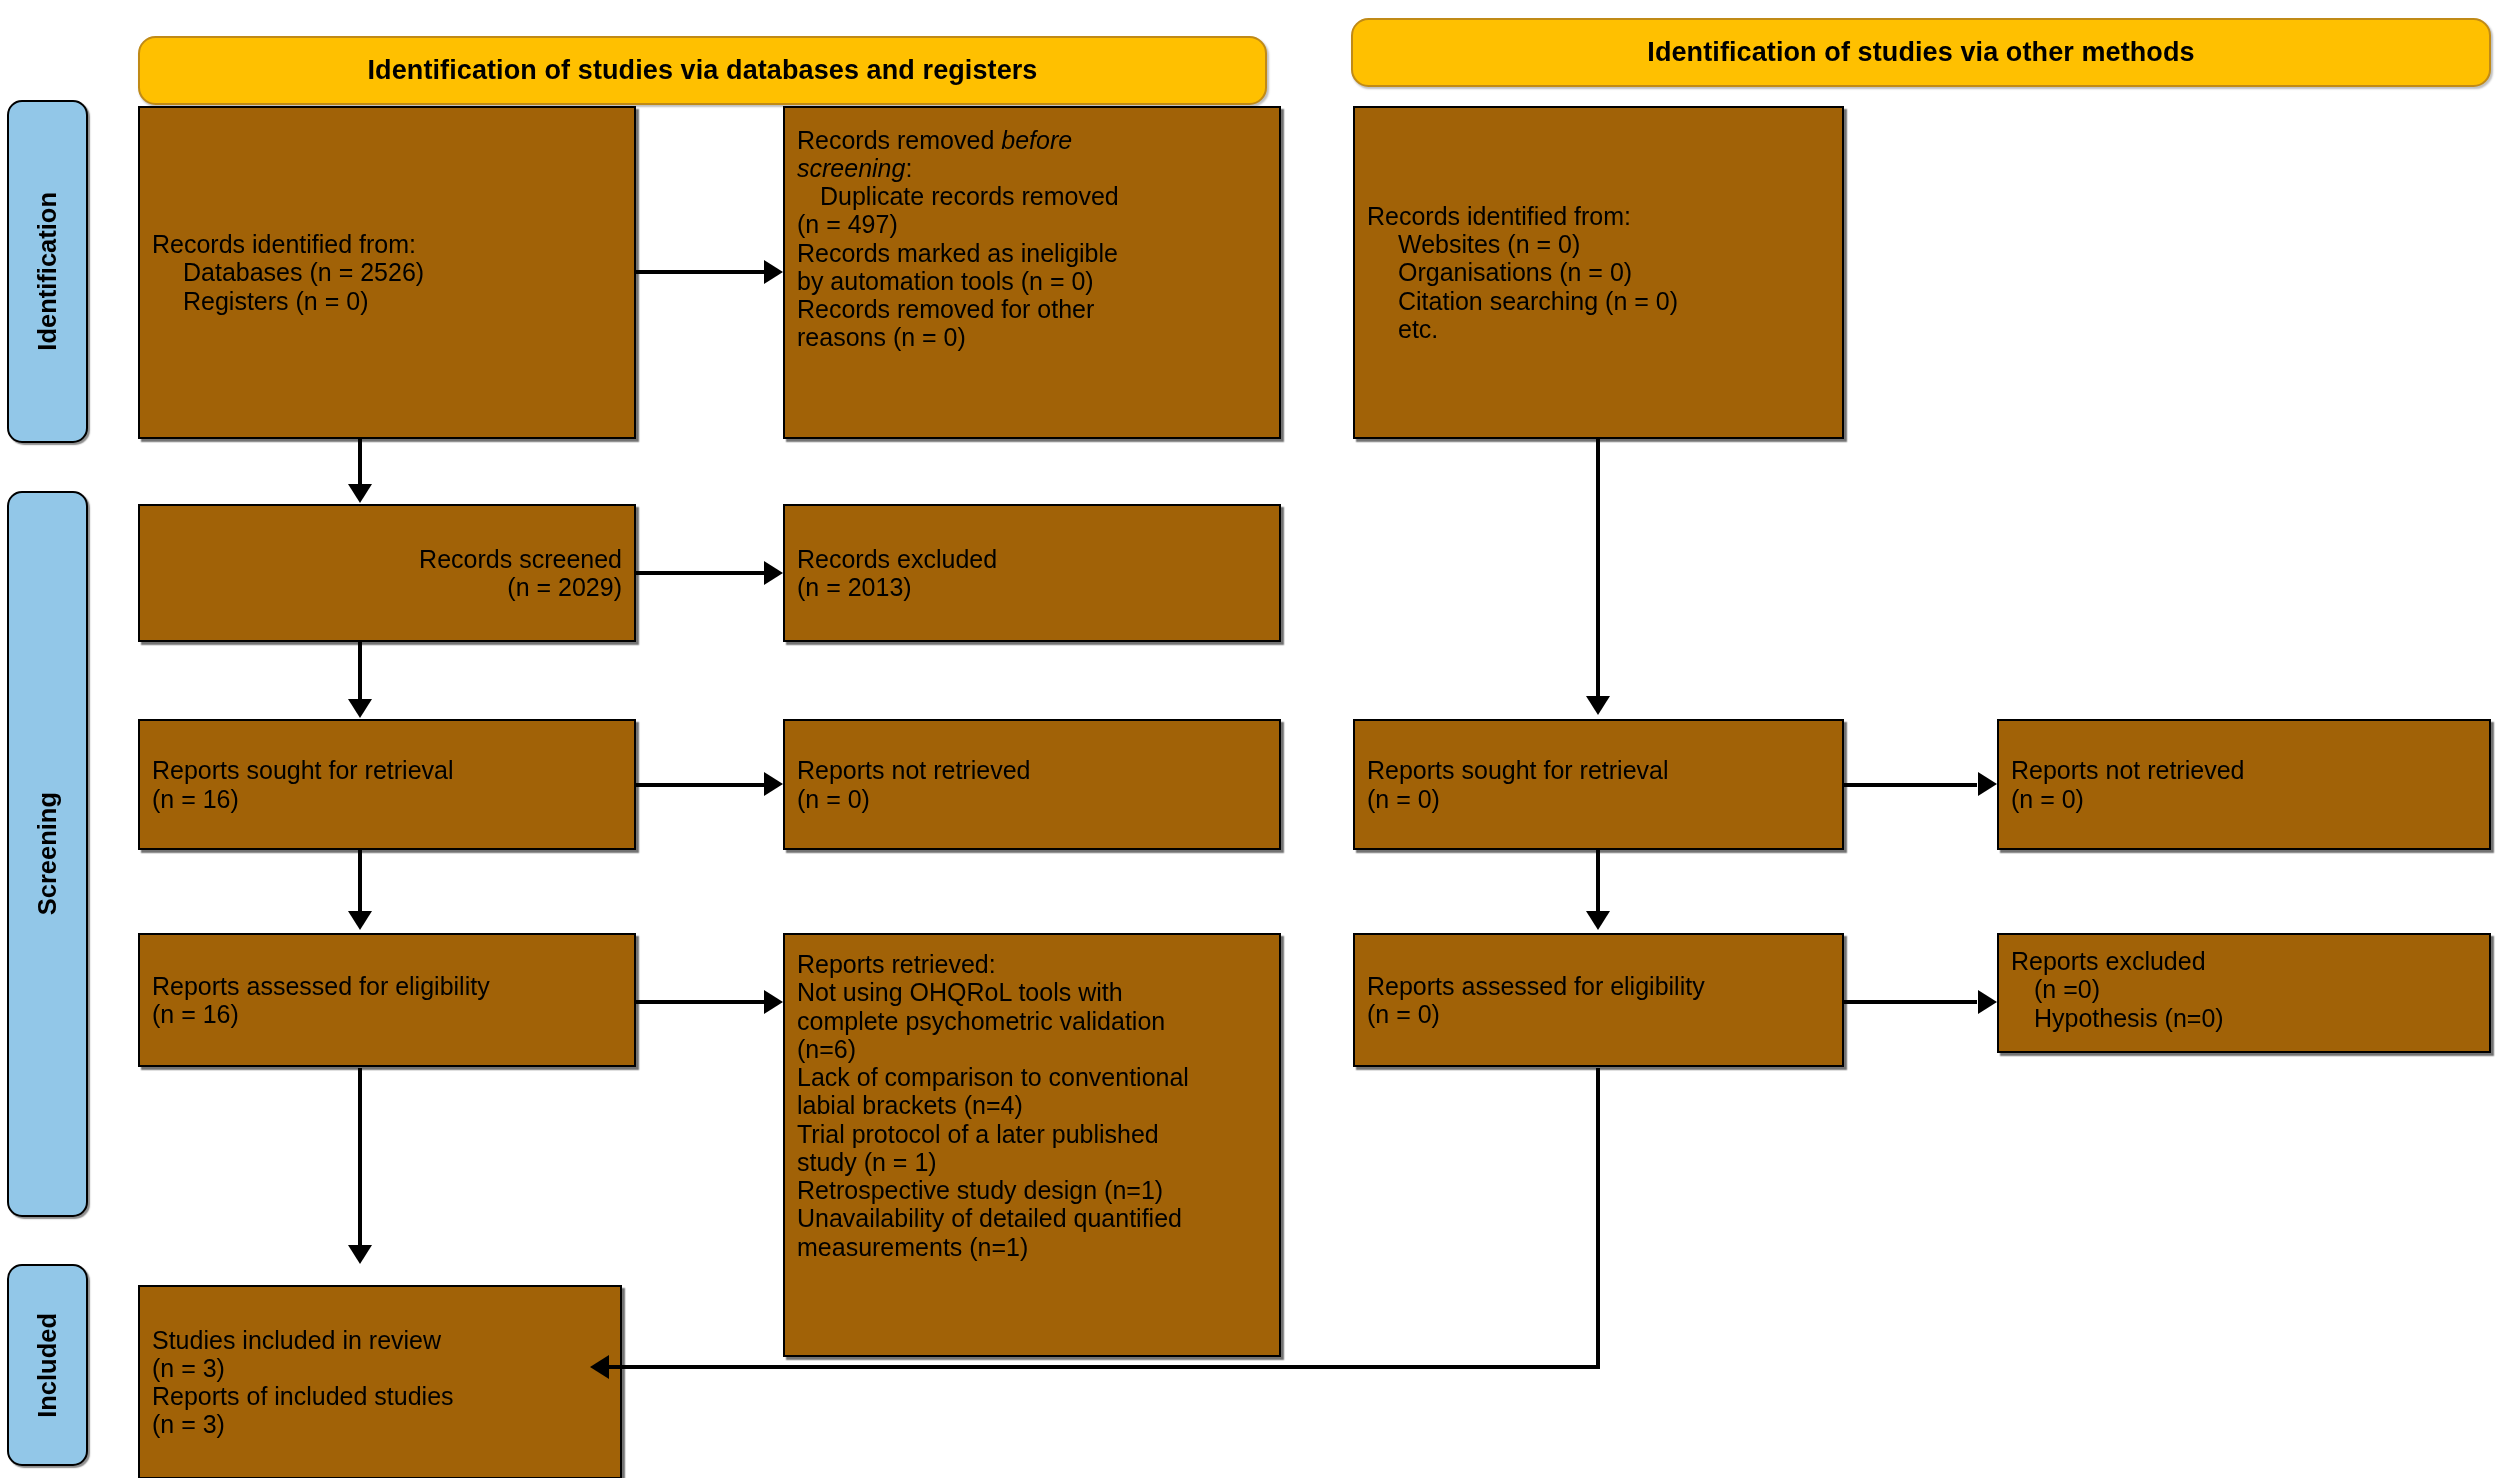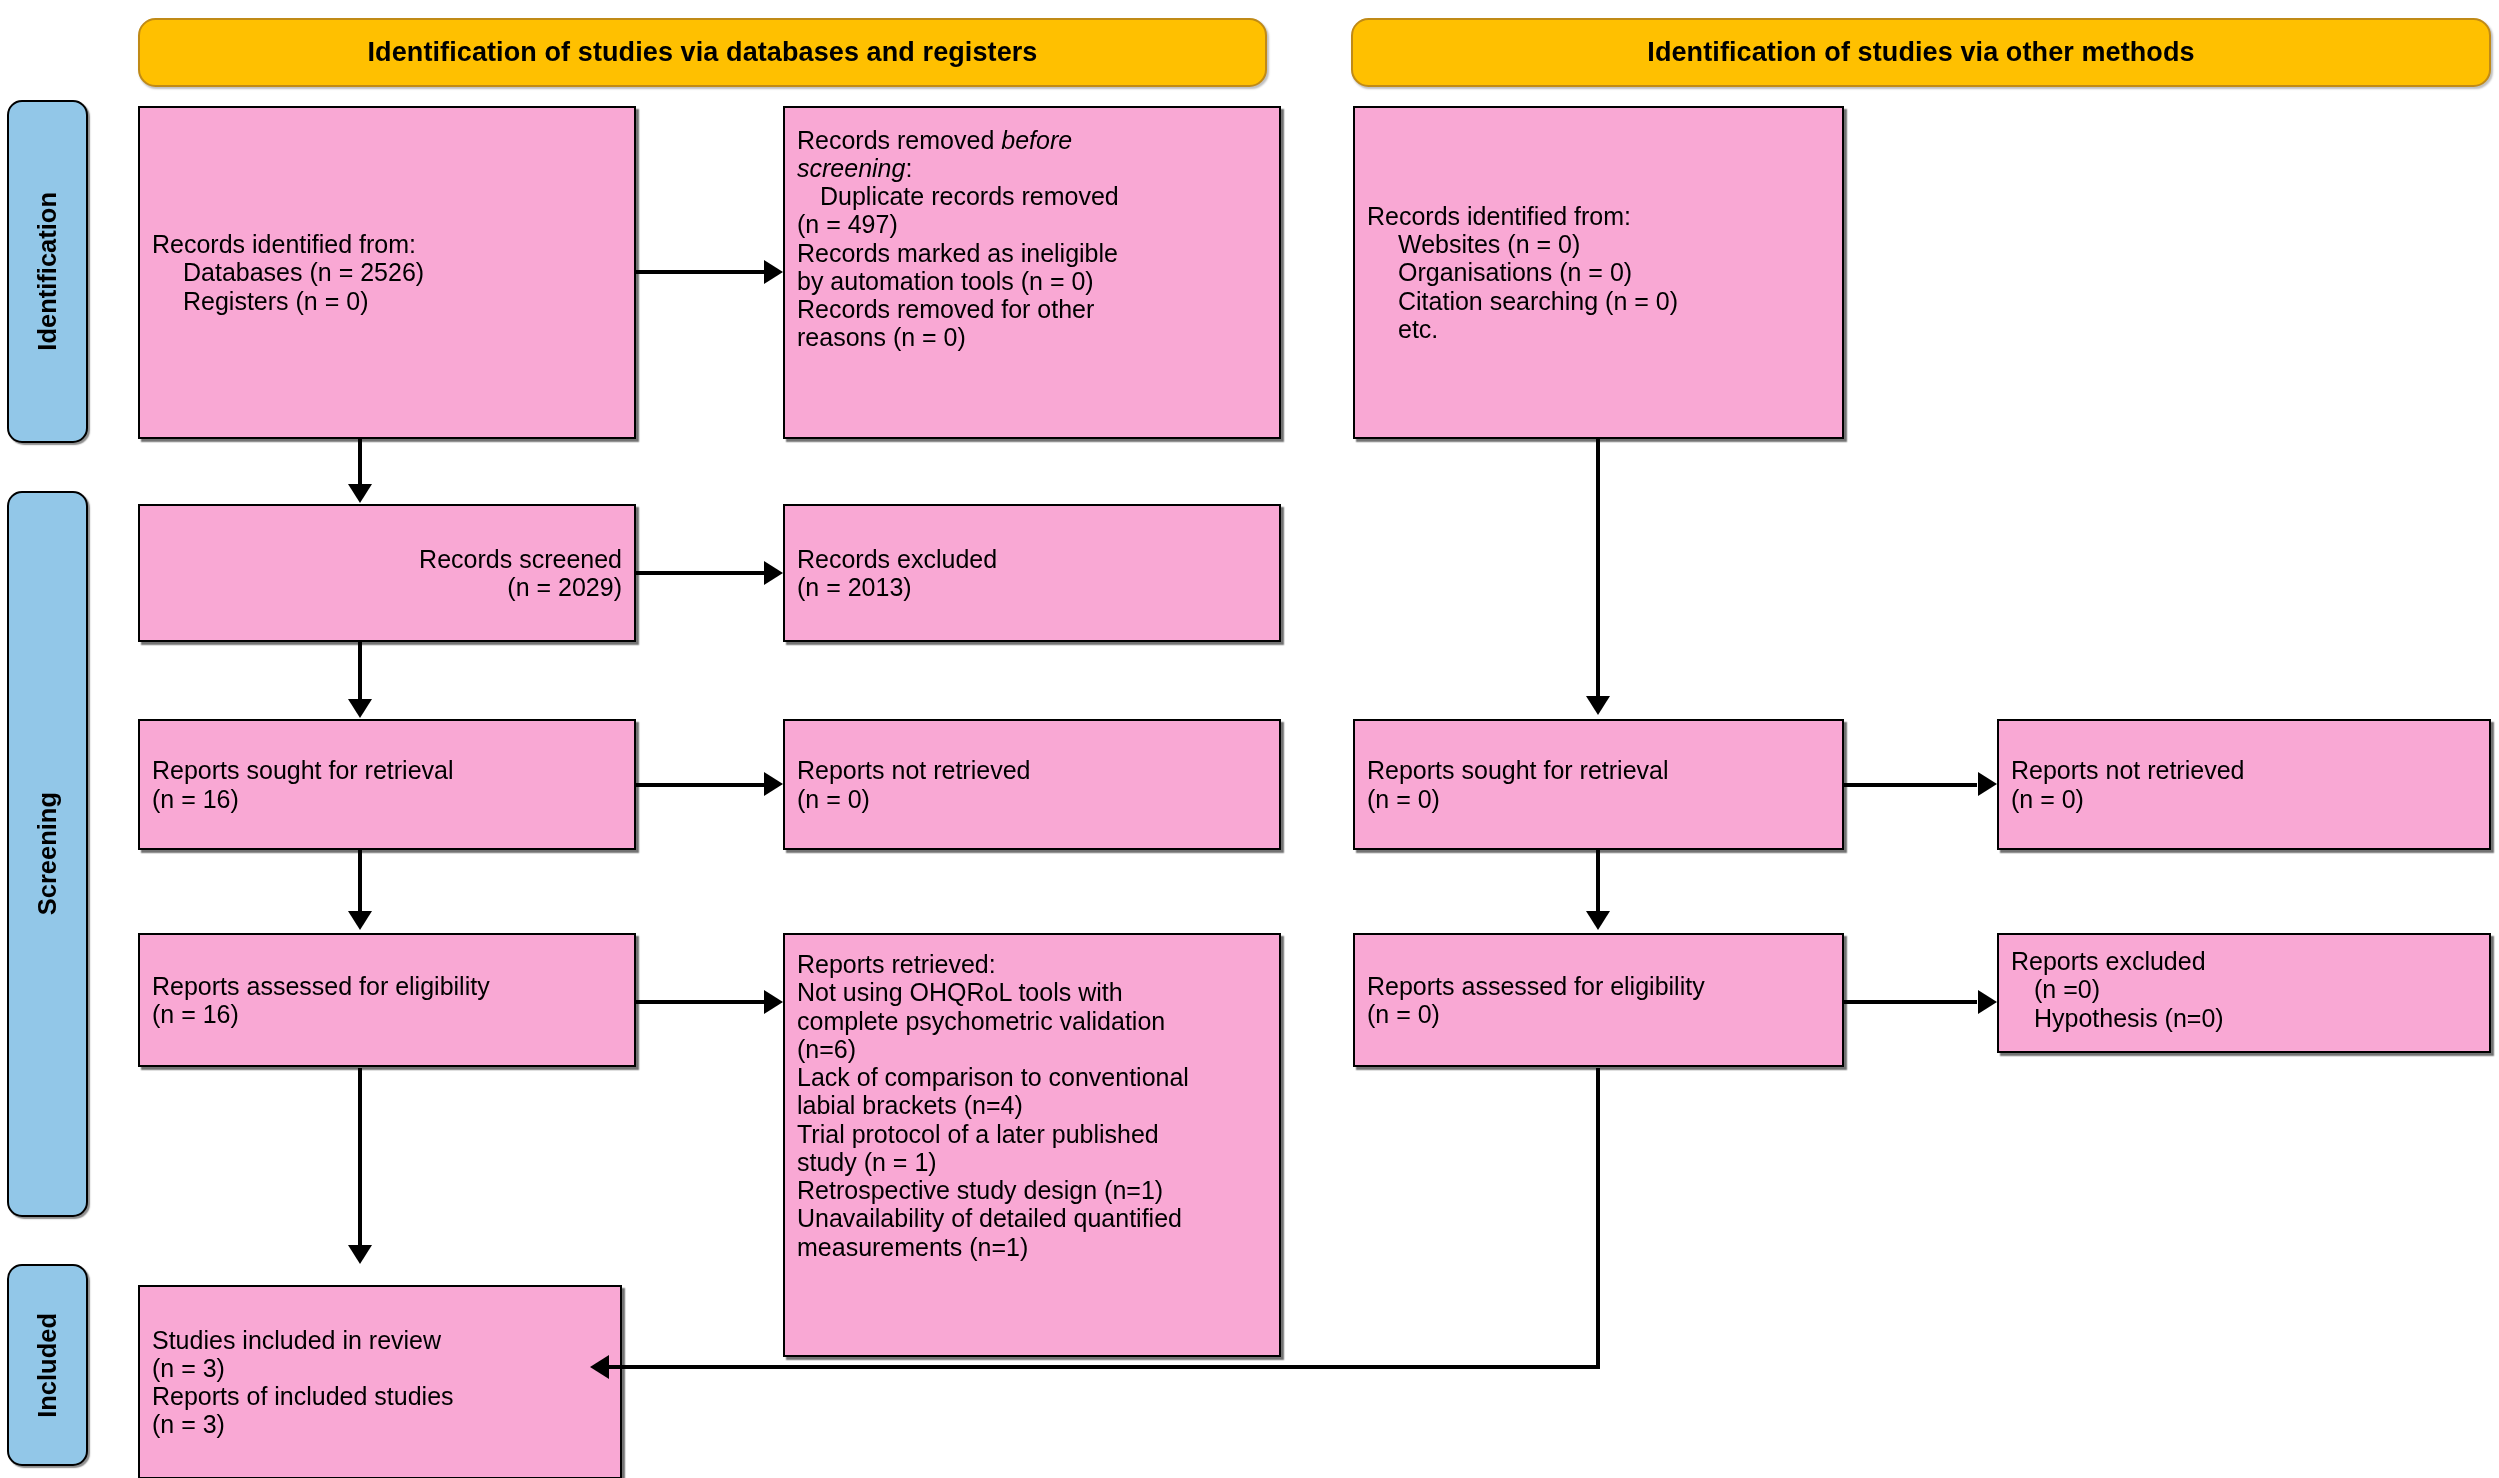--- a/index.html
+++ b/index.html
@@ -16,21 +16,21 @@
 
   
   .rail{position:absolute;background:#92C7E8;border:2.7px solid #000;
         border-radius:15px;box-sizing:border-box;
         display:flex;align-items:center;justify-content:center;
         box-shadow:2px 2px 1.3px rgba(0,0,0,.45);}
   .rail span{writing-mode:vertical-rl;transform:rotate(180deg);
         font-weight:bold;font-size:25.5px;white-space:nowrap;color:#000;}
 
   
-  .box{position:absolute;background:#f9a8d4;border:2.7px solid #000;
+  .box{position:absolute;background:#a16207;border:2.7px solid #000;
        box-sizing:border-box;padding:9.4px 12px;
        display:flex;flex-direction:column;justify-content:center;
        box-shadow:2.7px 3.4px 1.3px rgba(0,0,0,.55);}
   .box p{margin:0;font-size:25px;line-height:1.13;white-space:pre-wrap;}
   .box p.ind{padding-left:31px;}
   .box p.ind2{padding-left:23px;}
   .box .ital{font-style:italic;}
 
   
   .ln{position:absolute;background:#000;}
@@ -42,21 +42,21 @@
   .ar.right{border-top:12px solid transparent;border-bottom:12px solid transparent;
             border-left:19px solid #000;}
   .ar.left{border-top:12px solid transparent;border-bottom:12px solid transparent;
            border-right:19px solid #000;}
 </style>
 </head>
 <body>
 
 <div id="stage">
 
-  <div class="hdr" style="left:138px;top:18px;width:1129px;height:69px;">
+  <div class="hdr" style="left:138px;top:36px;width:1129px;height:69px;">
     <span>Identification of studies via databases and registers</span>
   </div>
 
   <div class="hdr" style="left:1351px;top:18px;width:1140px;height:69px;">
     <span>Identification of studies via other methods</span>
   </div>
 
   <div class="rail" style="left:6.7px;top:100px;width:81px;height:343px;">
     <span>Identification</span>
   </div>

